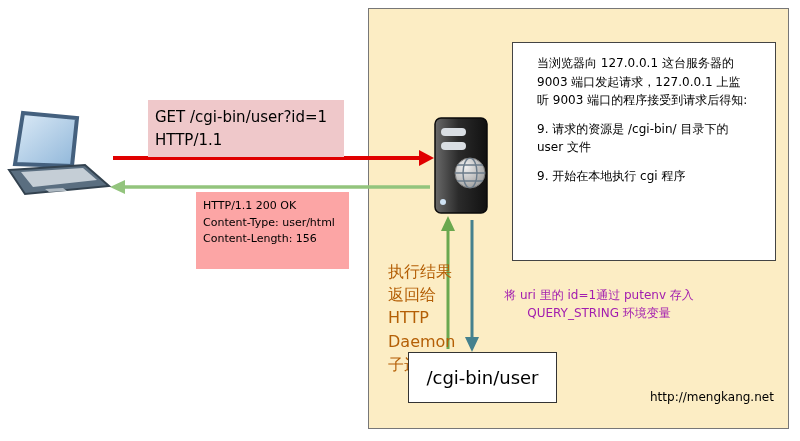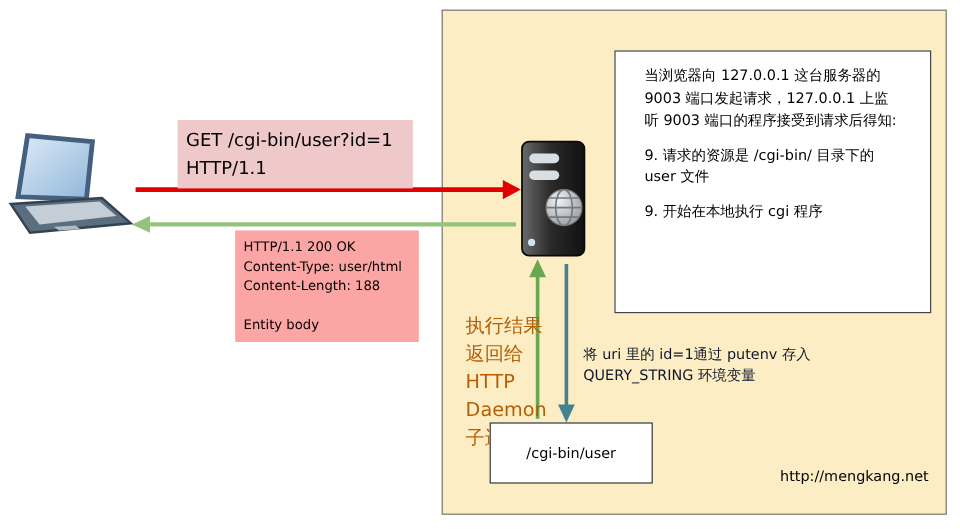--- a/index.html
+++ b/index.html
@@ -57,30 +57,31 @@
 
   #result-arrow-label {
     left:388px; top:260px; width:66px;
     font-size:16px; line-height:1.45;
     color:#b45f06;
     z-index:10;
   }
   #env-arrow-label {
     left:486px; top:286px; width:226px;
     font-size:12px; line-height:1.5;
-    color:#0f172a;
+    color:#a21caf;
     z-index:10;
+    text-align:center;
   }
 
   #cgi-box {
-    left:408px; top:352px; width:136px; height:51px;
+    left:408px; top:352px; width:149px; height:51px;
     background:#ffffff;
     border:1px solid #333;
     display:flex; align-items:center; justify-content:center;
-    font-size:12px;
+    font-size:18px;
     z-index:10;
   }
 
   #site-label {
     left:650px; top:390px;
     font-size:12px;
     z-index:10;
   }
 </style>
 </head>
@@ -150,23 +151,22 @@
   <circle cx="15" cy="86" r="3" fill="#cfe2f3"></circle>
 </svg>
 
 <div class="abs" id="request-box">
   <div>GET /cgi-bin/user?id=1 HTTP/1.1</div>
 </div>
 
 <div class="abs" id="response-box">
   <div>HTTP/1.1 200 OK</div>
   <div>Content-Type: user/html</div>
-  <div>Content-Length: 188</div>
+  <div>Content-Length: 156</div>
   <div class="resp-blank"></div>
-  <div>Entity body</div>
 </div>
 
 <div class="abs" id="info-box">
   <div>当浏览器向 127.0.0.1 这台服务器的9003 端口发起请求，127.0.0.1 上监听 9003 端口的程序接受到请求后得知:</div>
   <div class="info-item">9. 请求的资源是 /cgi-bin/ 目录下的 user 文件</div>
   <div class="info-item">9. 开始在本地执行 cgi 程序</div>
 </div>
 
 <div class="abs" id="result-arrow-label">执行结果返回给 HTTP Daemon 子进程</div>
 <div class="abs" id="env-arrow-label">将 uri 里的 id=1通过 putenv 存入 QUERY_STRING 环境变量</div>

